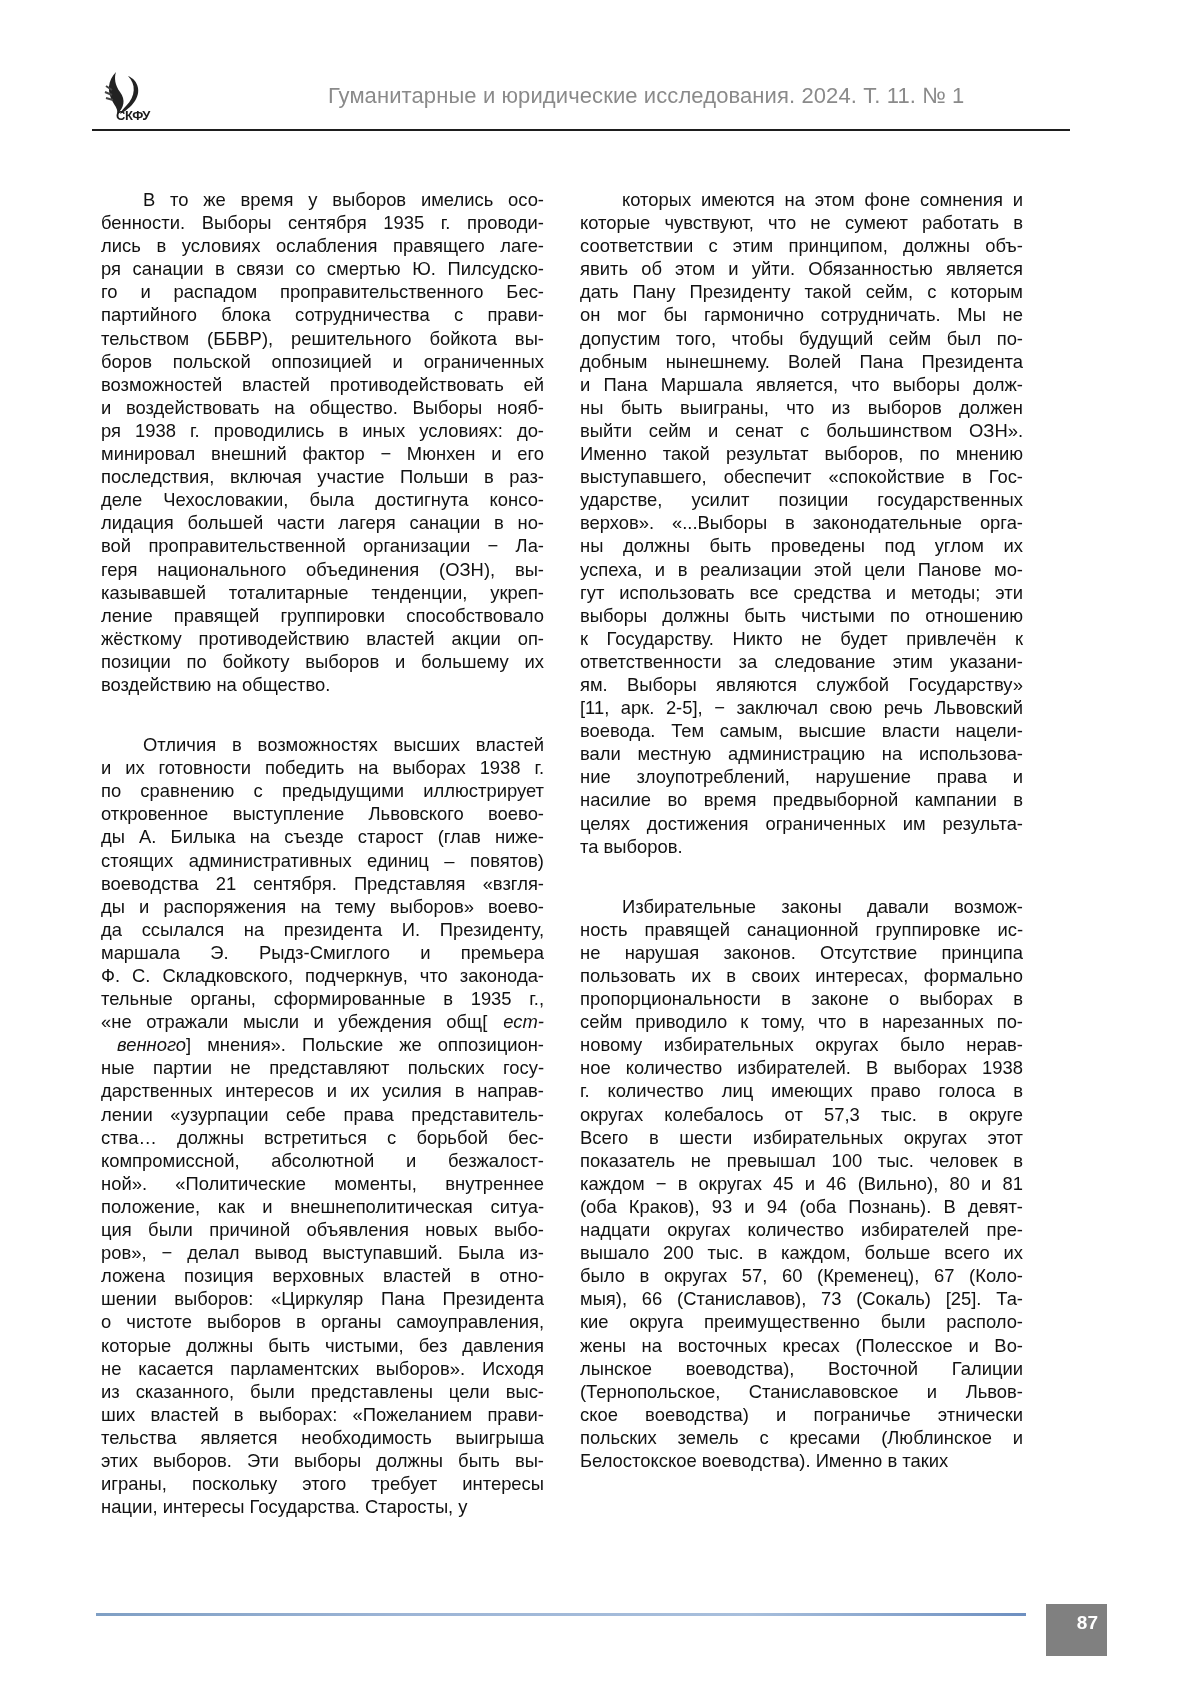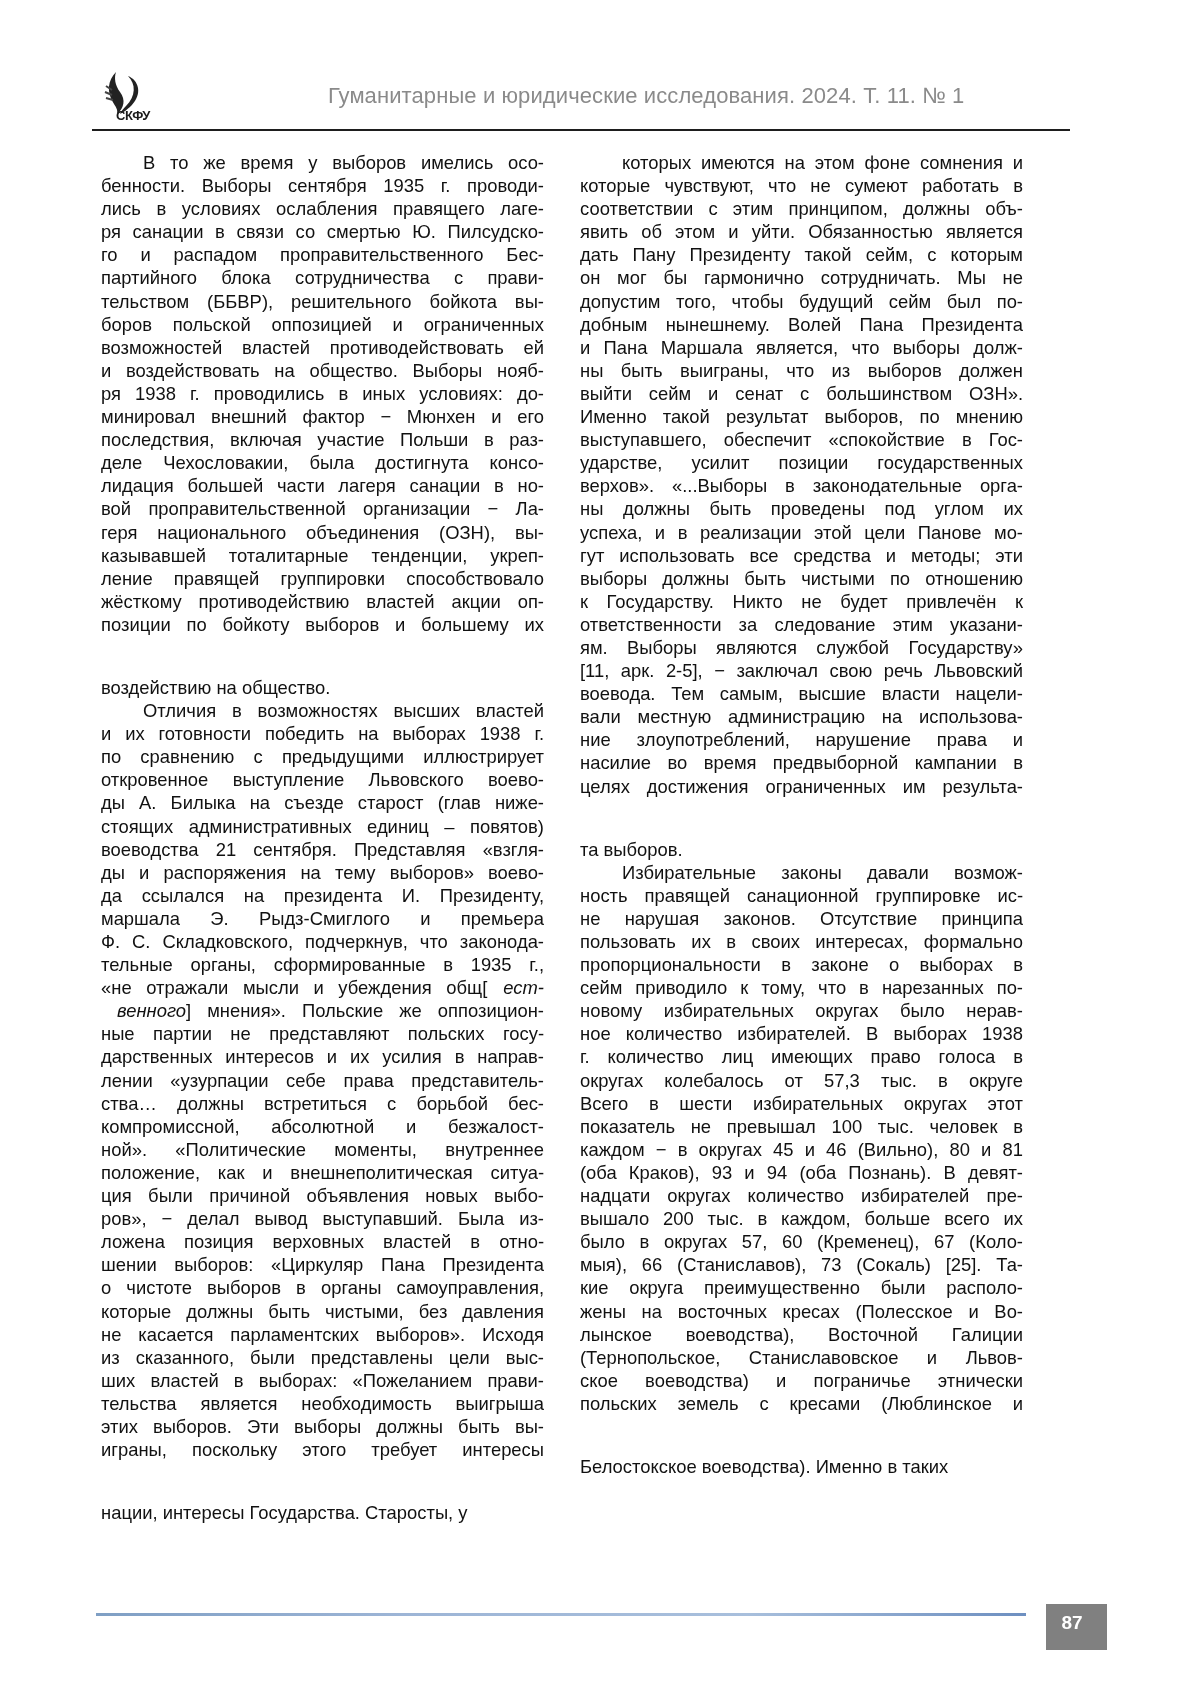--- a/index.html
+++ b/index.html
@@ -12,27 +12,27 @@
                letter-spacing: -0.5px; color: #1a1a1a; font-family: "Liberation Sans", sans-serif; }
   .journal-title { position: absolute; left: 236px; top: 21px; font-size: 22px; color: #8a8a8a;
                    font-family: "Liberation Sans", sans-serif; letter-spacing: 0.1px; }
   .header-rule { position: absolute; left: 92px; top: 129px; width: 978px; height: 2px; background: #1e1e1e; }
   .column { position: absolute; top: 151px; width: 443px; font-size: 18.4px; line-height: 23.1px;
             text-align: justify; hyphens: none; }
   .col-left { left: 101px; }
   .col-right { left: 580px; }
   .column p { margin: 0; }
   .line { display: block; text-align: justify; text-align-last: justify; white-space: nowrap; height: 23.1px; }
-  .line.last { text-align-last: left; margin-top: 40px; }
-  .indent { padding-left: 42px; }
+  .line.last { text-align-last: left; }
+  .indent { padding-left: 42px; margin-top: 37px; }
   .ital { font-style: italic; padding-left: 16px; }
   .footer-rule { position: absolute; left: 96px; top: 1613px; width: 930px; height: 3px;
                  background: linear-gradient(to right, #7f9fc4, #9db5d6 33%, #a8bfdc 70%, #6d8fc0); }
-  .page-num { position: absolute; left: 1046px; top: 1604px; width: 61px; height: 46px; background: #808080;
-              color: #ffffff; font-weight: bold; font-size: 19px; text-align: center; padding-right: 9px;
+  .page-num { position: absolute; left: 1046px; top: 1604px; width: 61px; height: 52px; background: #808080;
+              color: #ffffff; font-weight: bold; font-size: 19px; text-align: right; padding-right: 9px;
               box-sizing: border-box; padding-top: 8px; font-family: "Liberation Sans", sans-serif; }
 </style>
 </head>
 <body>
 
 <div class="header">
   <div class="logo">
     <svg width="40" height="44" viewBox="0 0 40 44">
       <path d="M14 2 C6 10, 4 22, 12 34 C14 37, 16 40, 15 44 C22 38, 24 30, 18 22 C13 15, 12 8, 14 2 Z" fill="#222"></path>
       <path d="M26 6 C34 14, 34 26, 24 36 C22 38, 19 41, 18 44 C26 40, 38 30, 36 18 C35 12, 31 8, 26 6 Z" fill="#222"></path>

